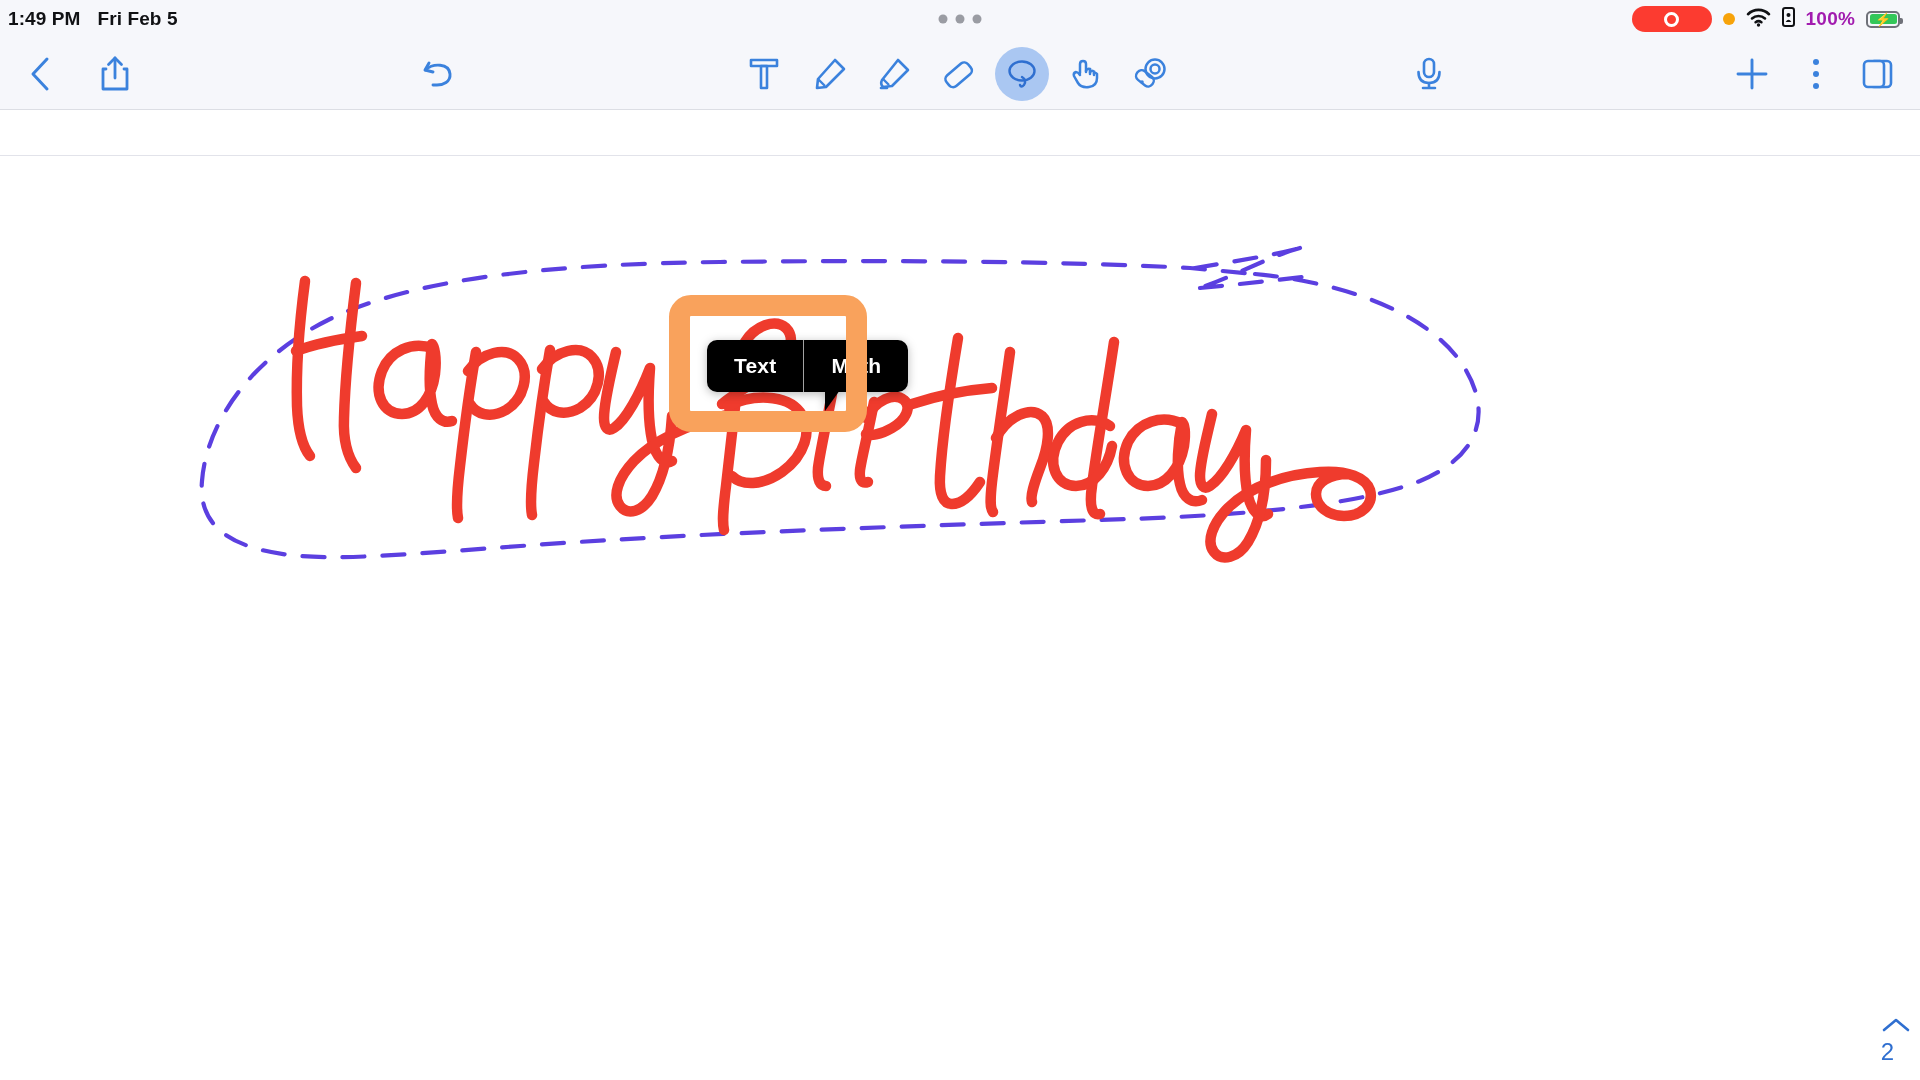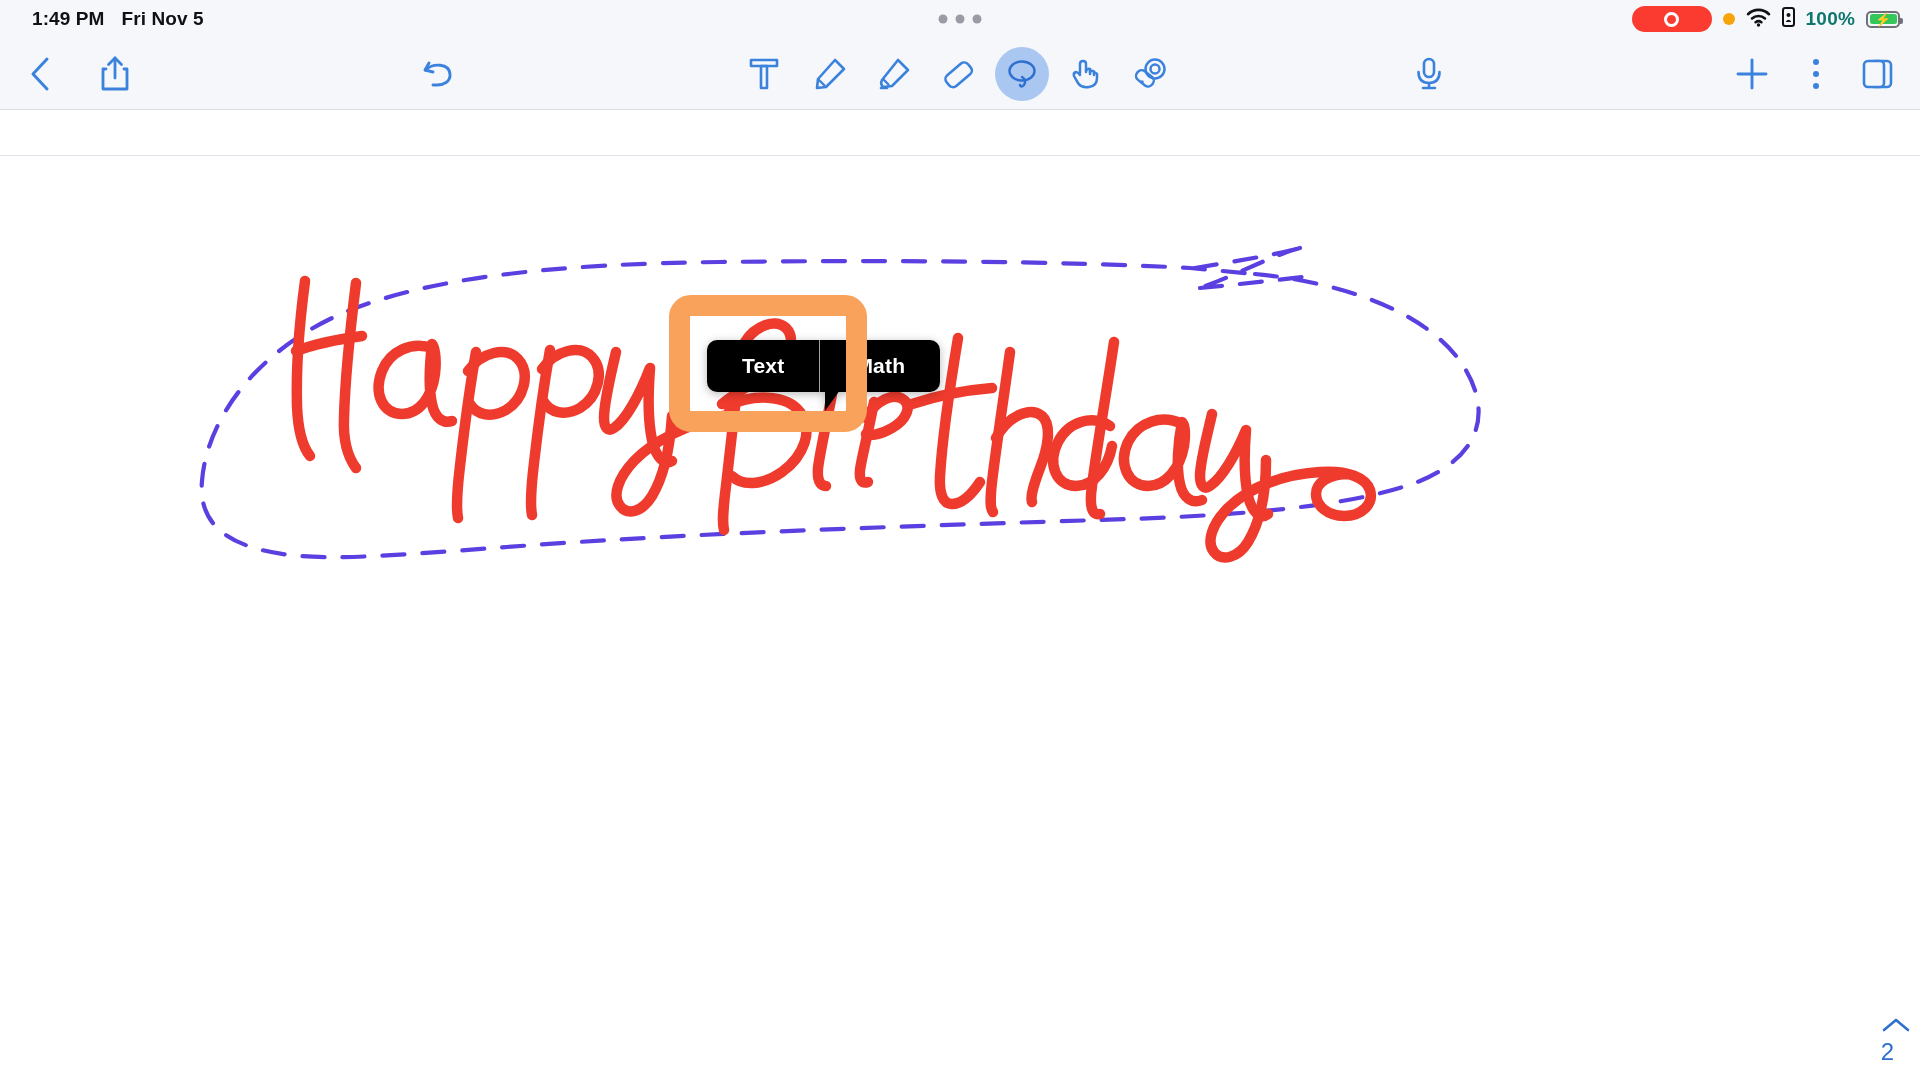--- a/index.html
+++ b/index.html
@@ -13,21 +13,21 @@
 
   
   .statusbar {
     position: absolute; top: 0; left: 0;
     width: 1920px; height: 38px;
     background: #f6f7fb;
     display: flex; align-items: center;
   }
   .sb-left {
     display: flex; align-items: center; gap: 17px;
-    margin-left: 32px;
+    margin-left: 8px;
     font-size: 19px; font-weight: bold; color: #101114;
     letter-spacing: .1px;
   }
   .sb-center {
     position: absolute; left: 50%; top: 50%;
     transform: translate(-50%, -50%);
     display: flex; gap: 8px;
   }
   .sb-dot { width: 9px; height: 9px; border-radius: 50%; background: #9a9ca3; }
   .sb-right {
@@ -38,21 +38,21 @@
   .rec-pill {
     width: 80px; height: 26px; border-radius: 13px;
     background: #fc3b30;
     display: flex; align-items: center; justify-content: center;
   }
   .rec-ring {
     width: 15px; height: 15px; border-radius: 50%;
     border: 3.5px solid #ffffff; background: #fc3b30;
   }
   .orange-dot { width: 12px; height: 12px; border-radius: 50%; background: #f7a30a; }
-  .sb-pct { font-size: 19px; font-weight: bold; color: #0f766e; letter-spacing: .2px; }
+  .sb-pct { font-size: 19px; font-weight: bold; color: #a21caf; letter-spacing: .2px; }
   .batt {
     position: relative; width: 34px; height: 17px;
     border: 2px solid #6f7179; border-radius: 5px;
     display: flex; align-items: center; padding: 1.5px;
   }
   .batt::after {
     content: ""; position: absolute; right: -4.5px; top: 5px;
     width: 3px; height: 6px; border-radius: 0 2px 2px 0; background: #6f7179;
   }
   .batt-fill {
@@ -95,21 +95,21 @@
 
   
   .popup {
     position: absolute; left: 707px; top: 184px;
     height: 52px; display: flex; align-items: stretch;
     filter: drop-shadow(0 2px 5px rgba(0,0,0,.28));
   }
   .popup-seg {
     background: #000000;
     display: flex; align-items: center; justify-content: center;
-    padding: 0 35px;
+    padding: 0 27px;
     color: #ffffff; font-size: 21px; font-weight: bold;
     letter-spacing: .2px;
   }
   .popup-seg.first { border-radius: 10px 0 0 10px; }
   .popup-seg.last  { border-radius: 0 10px 10px 0; border-left: 1px solid #a3a3a3; }
   .popup-tail {
     position: absolute; left: 118px; top: 50px;
     width: 0; height: 0;
     border-left: 15px solid #000;
     border-right: 15px solid transparent;
@@ -134,21 +134,21 @@
   .page-num { font-size: 24px; color: #2f6fd0; }
 </style>
 </head>
 <body>
 
 <div id="app">
 
   <div class="statusbar">
     <div class="sb-left">
       <span>1:49 PM</span>
-      <span>Fri Nov 5</span>
+      <span>Fri Feb 5</span>
     </div>
 
     <div class="sb-center">
       <span class="sb-dot"></span>
       <span class="sb-dot"></span>
       <span class="sb-dot"></span>
     </div>
 
     <div class="sb-right">
       <div class="rec-pill">

